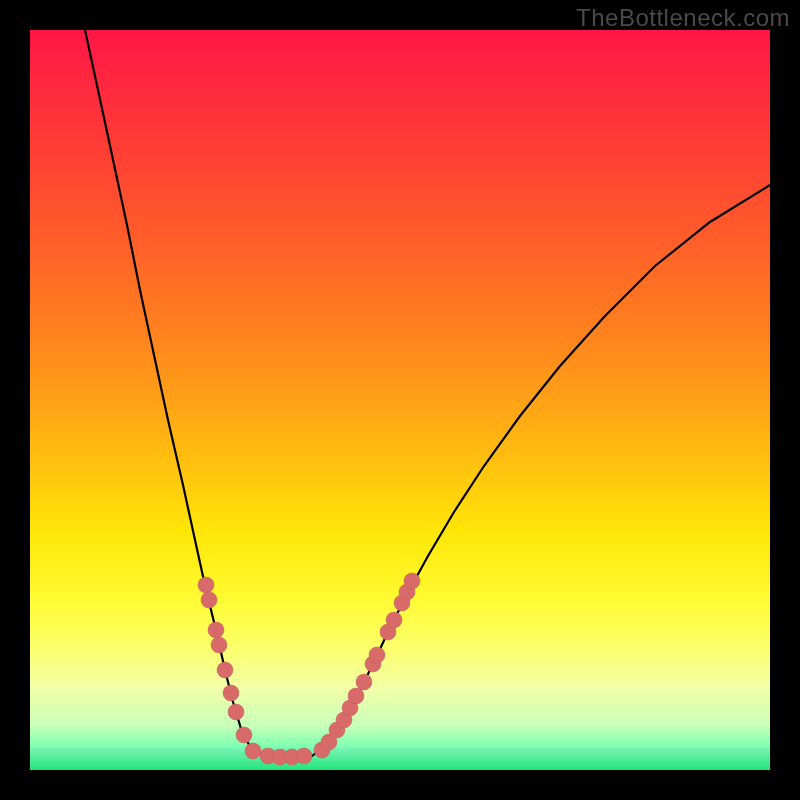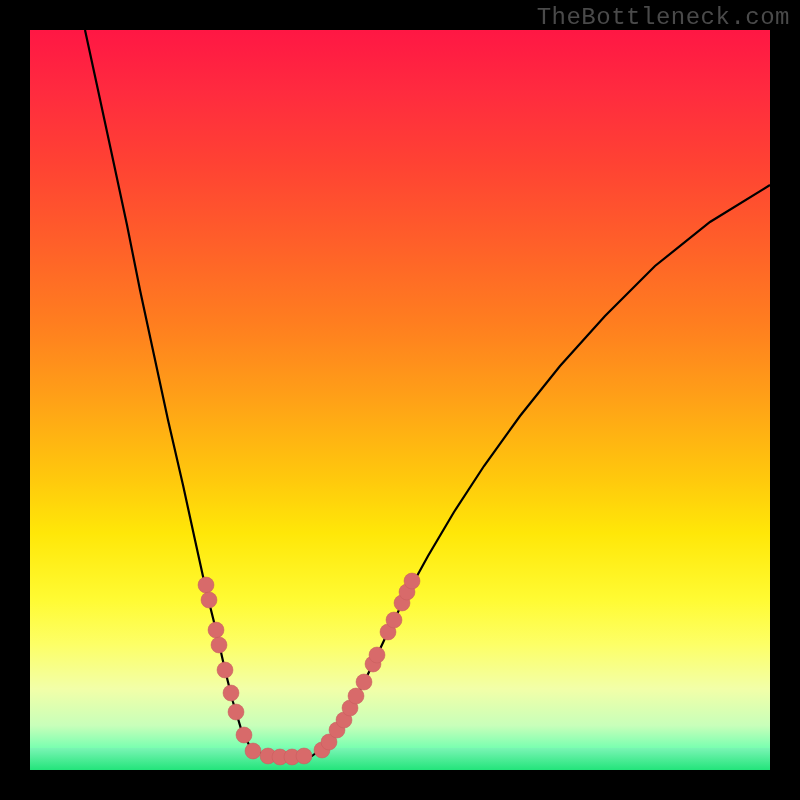--- a/index.html
+++ b/index.html
@@ -11,21 +11,20 @@
     background: #000;
     font-family: Arial, Helvetica, sans-serif;
   }
   .frame {
     position: absolute;
     top: 0;
     left: 0;
     width: 800px;
     height: 800px;
     background: #000;
-    font-family: Liberation Mono, monospace;
   }
   .plot-area {
     position: absolute;
     top: 30px;
     left: 30px;
     width: 740px;
     height: 740px;
     
     background: linear-gradient(to bottom,
       #ff1744 0%,

